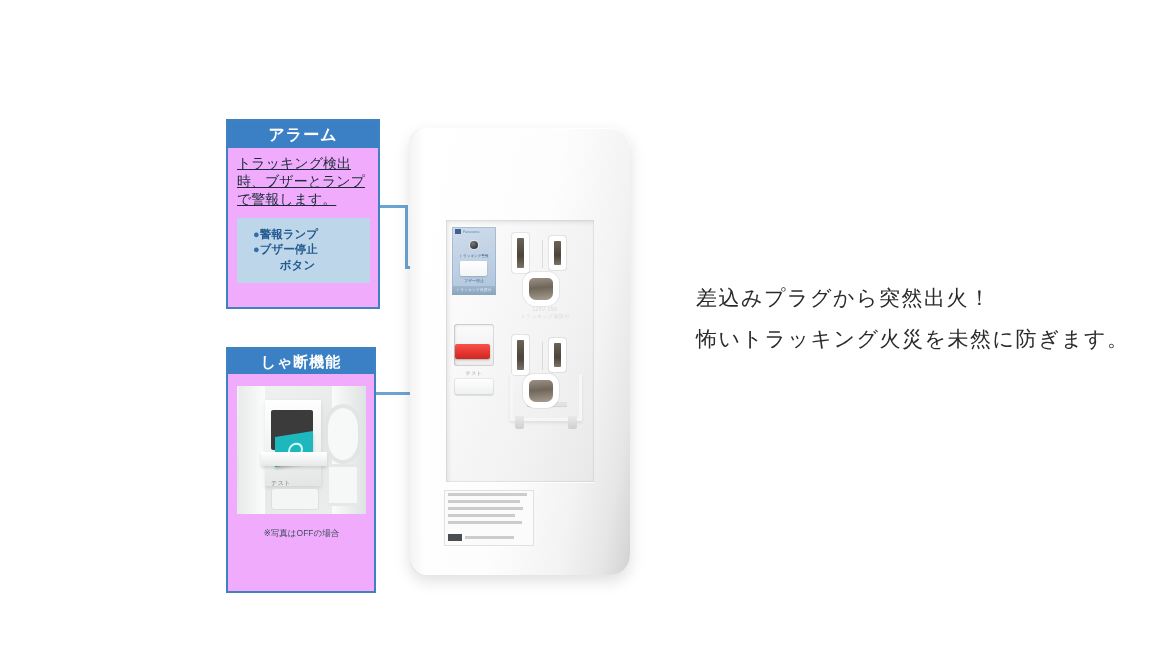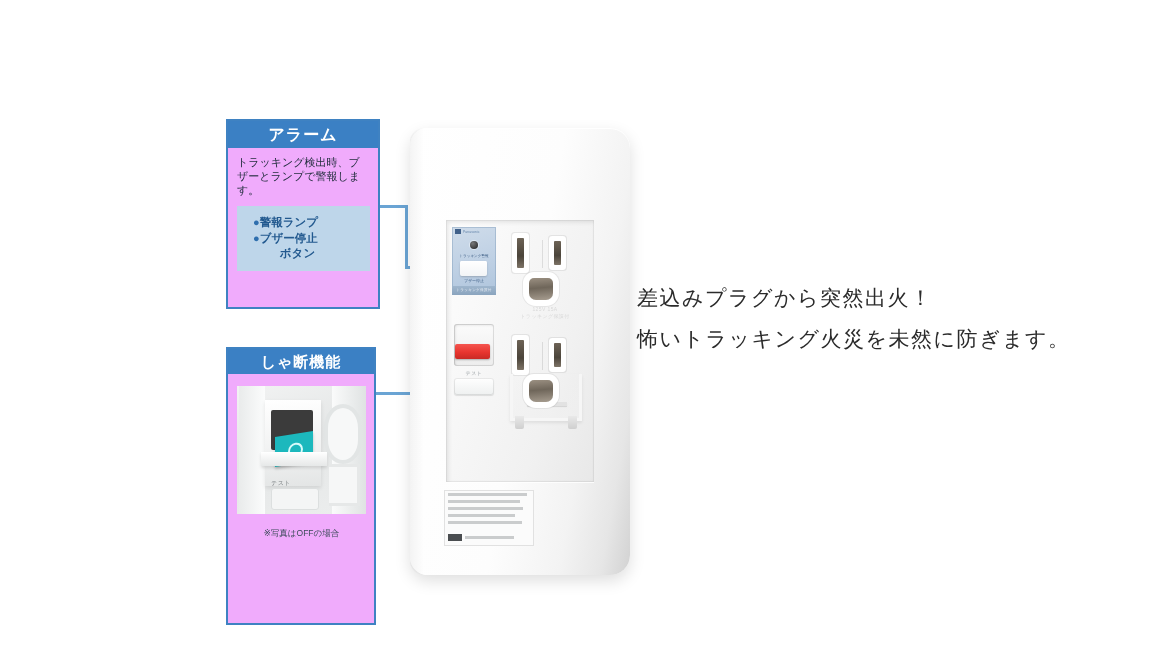--- a/index.html
+++ b/index.html
@@ -51,21 +51,22 @@
     top: 119px;
     width: 154px;
     height: 190px;
   }
   #callout-alarm .callout-header {
     height: 27px;
     line-height: 27px;
     font-size: 16px;
   }
   #callout-alarm .callout-desc {
-    font-size: 11px;
+    font-size: 14px;
+    text-decoration: underline;
   }
 
   .bullet-panel {
     margin-top: 9px;
     background: #bed6ea;
     padding: 9px 6px 10px 6px;
     text-align: center;
   }
   .bullet-row {
     color: #22598f;
@@ -86,21 +87,21 @@
     font-weight: bold;
     line-height: 1.3;
     text-align: center;
     padding-right: 12px;
   }
 
   #callout-shutoff {
     left: 226px;
     top: 347px;
     width: 150px;
-    height: 278px;
+    height: 246px;
   }
   #callout-shutoff .callout-header {
     height: 25px;
     line-height: 25px;
     font-size: 15px;
   }
   #callout-shutoff .callout-desc {
     font-size: 10.5px;
   }
 
@@ -488,21 +489,21 @@
   #instruction-label .ln.last {
     width: 60%;
     display: inline-block;
     vertical-align: middle;
     margin: 0;
   }
 
   
   #headline {
     position: absolute;
-    left: 637px;
+    left: 696px;
     top: 278px;
     width: 440px;
     color: #2b2b2b;
   }
   #headline .line {
     font-size: 21px;
     line-height: 1.95;
     letter-spacing: 1.5px;
     white-space: nowrap;
     font-family: "DejaVu Sans", "Liberation Sans", sans-serif;

